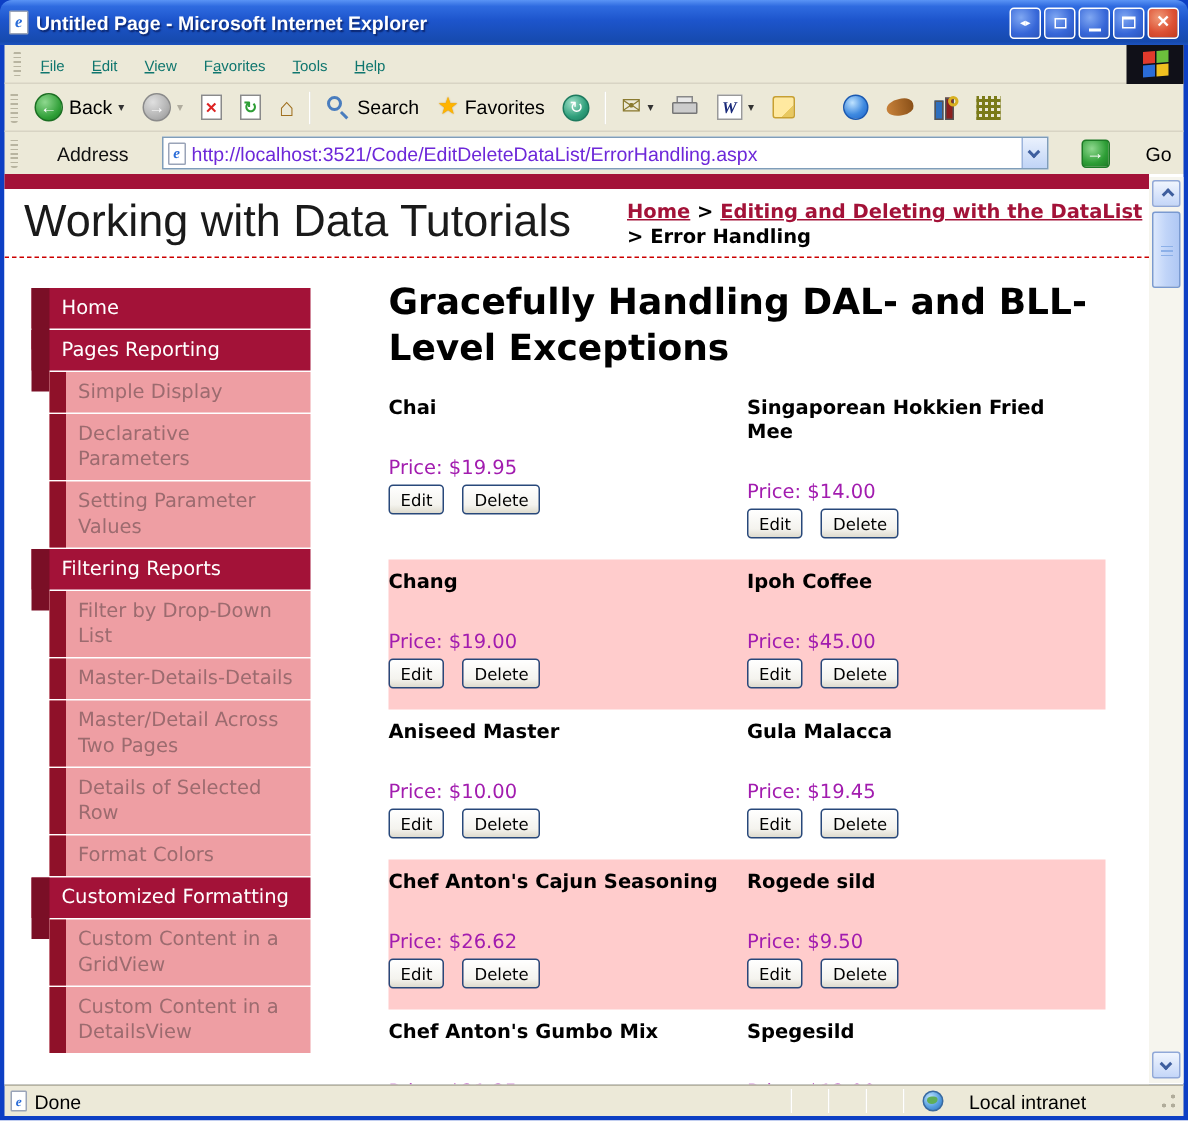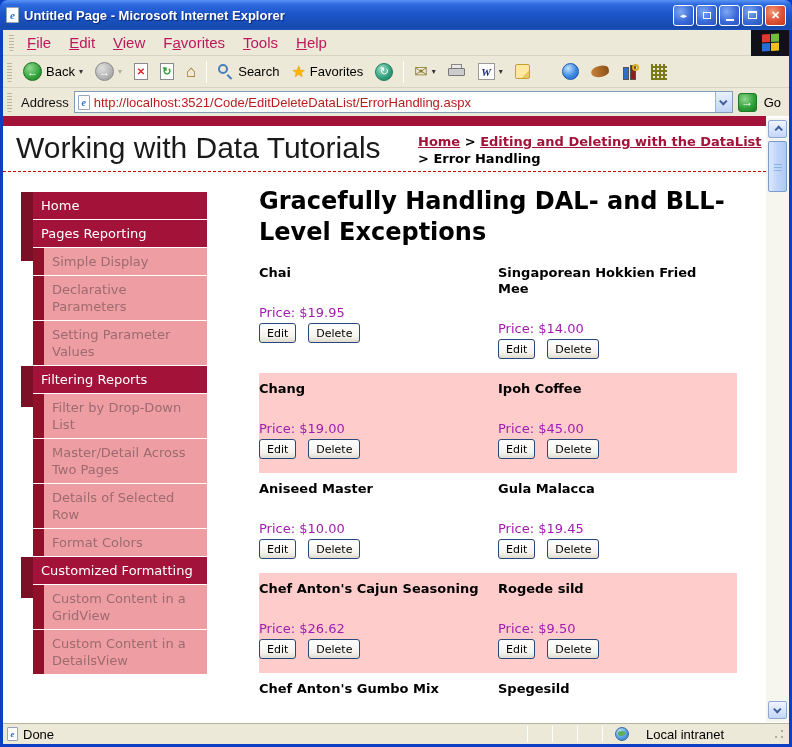--- a/index.html
+++ b/index.html
@@ -29,21 +29,21 @@
   .wbtn.mini i{display:block;width:8px;height:2px;background:#fff;margin-bottom:4px}
   .wbtn .arrw{font-size:7px;letter-spacing:0}
   .iedoc{display:inline-flex;width:13px;height:16px;background:#fff;border:1px solid #9aa4b8;
     align-items:center;justify-content:center;font-family:"Liberation Serif",serif;
     font-style:italic;font-weight:bold;color:#2a6cd8;font-size:11px;border-radius:1px}
 
   
   .menubar,.toolbar,.addressbar{position:absolute;left:3px;width:786px;background:var(--beige);display:flex;align-items:center}
   .menubar{top:30px;height:26px;border-bottom:1px solid #d8d4c4;padding-left:2px}
   .grip{width:5px;height:70%;margin:0 4px;background:repeating-linear-gradient(0deg,#b8b4a0 0 1px,transparent 1px 3px);border-radius:2px}
-  .menu-item{font-size:15px;color:#be185d;padding:3px 9px;cursor:default}
+  .menu-item{font-size:10px;color:#0f766e;padding:3px 9px;cursor:default}
   .throbber{margin-left:auto;width:38px;height:26px;background:#101018;display:flex;align-items:center;justify-content:center}
   .flag{display:grid;grid-template-columns:8px 8px;grid-template-rows:8px 8px;gap:1px;transform:skewY(-4deg)}
   .flag i:nth-child(1){background:#e03a2c}.flag i:nth-child(2){background:#6cbf3c}
   .flag i:nth-child(3){background:#2a6cd8}.flag i:nth-child(4){background:#f0c020}
 
   .toolbar{top:56px;height:32px;border-bottom:1px solid #d8d4c4;gap:2px}
   .tb{display:flex;align-items:center;gap:4px;padding:3px 5px;border-radius:3px;font-size:13px;color:#000}
   .tb .drop{font-size:8px;color:#333}
   .tb.disabled{color:#9a968a}.tb.disabled .drop{color:#b0ac9e}
   .tsep{width:1px;height:22px;background:#c6c3b0;border-right:1px solid #fff;margin:0 3px}
@@ -69,24 +69,24 @@
   .sphere{width:17px;height:17px;border-radius:50%;background:radial-gradient(circle at 35% 30%,#bfe3ff,#3f8ae0 55%,#1e64c8);border:1px solid #1a58b0}
   .fox{width:18px;height:11px;background:linear-gradient(90deg,#c8823a,#8a5018);border-radius:60% 45% 50% 55%;transform:rotate(-10deg)}
   .books{position:relative;width:18px;height:16px}
   .books i{position:absolute;bottom:0;width:6px;height:13px;border:1px solid #555}
   .books i:nth-child(1){left:2px;background:#2e6fbe}.books i:nth-child(2){left:9px;background:#8b2020;height:15px}
   .books u{position:absolute;right:0;top:0;width:7px;height:7px;border:2px solid #d8b020;border-radius:50%}
   .pixels{width:16px;height:16px;background:
       repeating-linear-gradient(0deg,#7a7a18 0 2px,transparent 2px 4px),
       repeating-linear-gradient(90deg,#7a7a18 0 2px,transparent 2px 4px)}
 
-  .addressbar{top:88px;height:28px;gap:5px;padding-right:4px}
+  .addressbar{top:88px;height:28px;gap:22px;padding-right:4px}
   .addr-label{font-size:13px;color:#111}
   .addr-field{flex:1;height:22px;background:#fff;border:1px solid #7f9db9;display:flex;align-items:center;padding:0 0 0 3px;gap:4px}
-  .addr-url{flex:1;font-size:13px;color:#b91c1c;font-family:"Liberation Sans",sans-serif;white-space:nowrap;overflow:hidden}
+  .addr-url{flex:1;font-size:13px;color:#6d28d9;font-family:"Liberation Sans",sans-serif;white-space:nowrap;overflow:hidden}
   .addr-drop{width:17px;height:20px;background:linear-gradient(180deg,#eaf1fd,#c0d4f6);border-left:1px solid #9cb4dc;
     display:flex;align-items:center;justify-content:center}
   .chev{width:6px;height:6px;border-left:2px solid #3e5e9e;border-bottom:2px solid #3e5e9e;transform:rotate(-45deg) translateY(-1px)}
   .chev.up{transform:rotate(135deg) translateY(-1px)}
   .gobtn{width:19px;height:19px;border-radius:3px;border:1px solid #1d7a26;color:#fff;font-weight:bold;font-size:12px;
     background:radial-gradient(circle at 35% 30%,#8fd88f,#2e9e36 60%,#1d7a26);display:flex;align-items:center;justify-content:center}
   .golabel{font-size:13px;margin:0 4px 0 2px}
 
   
   .pagearea{position:absolute;left:3px;top:116px;width:786px;height:607px;background:#fff}
@@ -279,20 +279,21 @@
 
       <div class="layout">
         <div class="nav" id="sidebar-nav">
             <div class="nav-item lvl1">Home</div>
             <div class="nav-item lvl1">Pages Reporting</div>
             <div class="nav-item lvl2">Simple Display</div>
             <div class="nav-item lvl2">Declarative Parameters</div>
             <div class="nav-item lvl2">Setting Parameter Values</div>
             <div class="nav-item lvl1">Filtering Reports</div>
             <div class="nav-item lvl2">Filter by Drop-Down List</div>
+            <div class="nav-item lvl2">Master-Details-Details</div>
             <div class="nav-item lvl2">Master/Detail Across Two Pages</div>
             <div class="nav-item lvl2">Details of Selected Row</div>
             <div class="nav-item lvl2">Format Colors</div>
             <div class="nav-item lvl1">Customized Formatting</div>
             <div class="nav-item lvl2">Custom Content in a GridView</div>
             <div class="nav-item lvl2">Custom Content in a DetailsView</div>
           </div>
         <div class="main">
           <h1>Gracefully Handling DAL- and BLL-Level Exceptions</h1>
           <div id="product-list">

